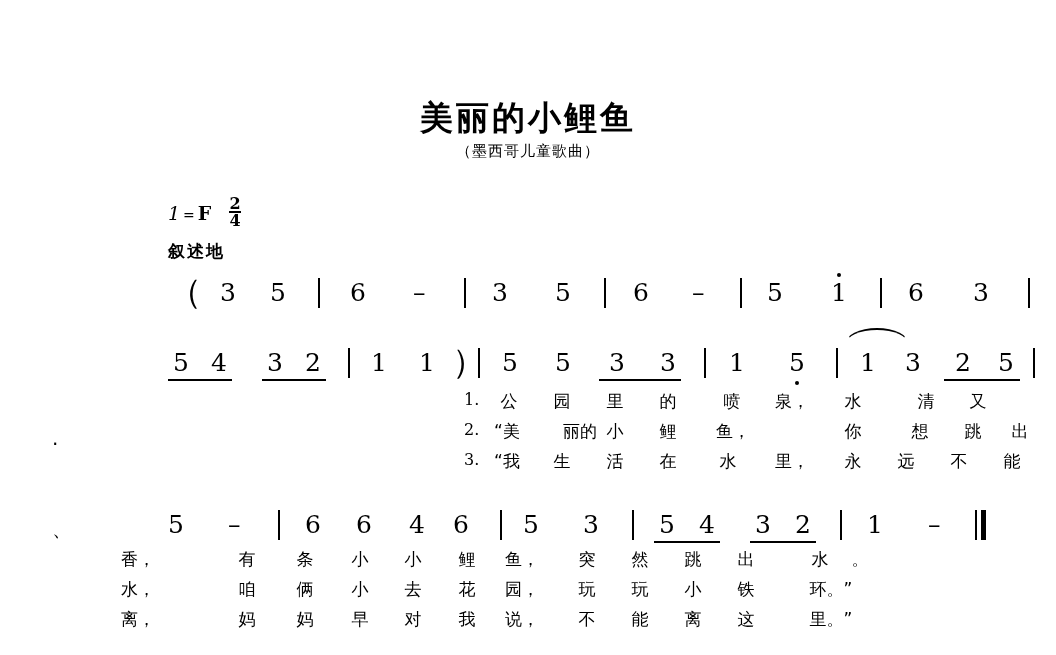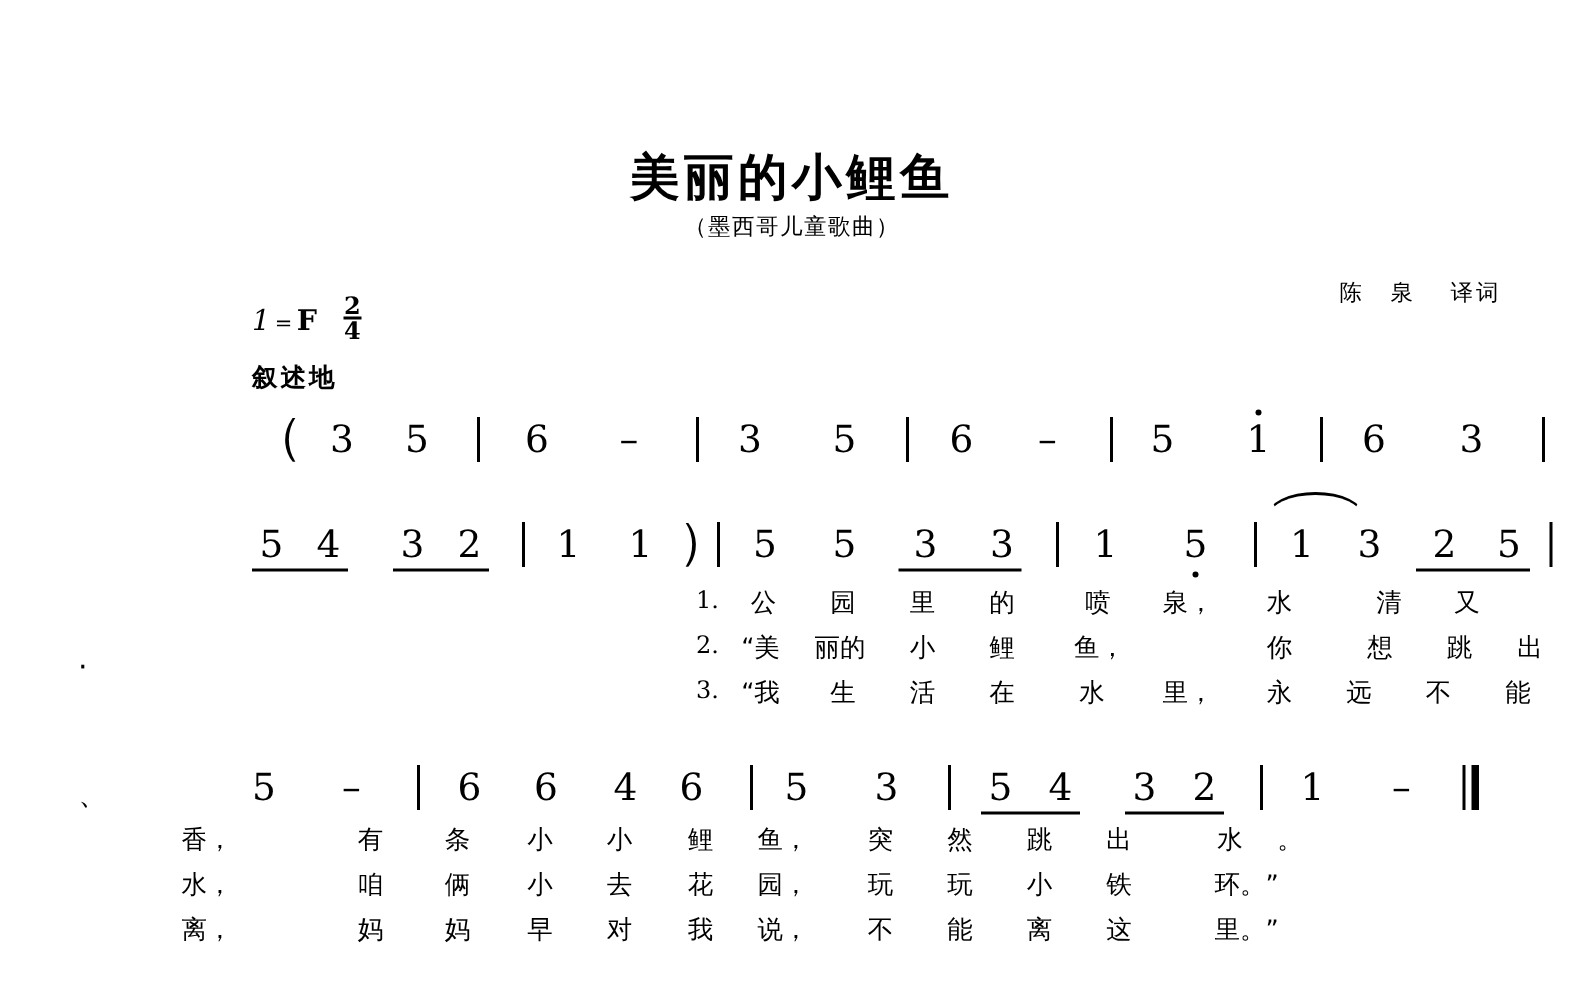--- a/index.html
+++ b/index.html
@@ -183,23 +183,20 @@
 </style>
 </head>
 <body>
 
 <div id="sheet">
 
   <div class="abs title">美丽的小鲤鱼</div>
   <div class="abs subtitle">（墨西哥儿童歌曲）</div>
 
   <div class="abs credits">
-    <div>
-      <span class="cname">陈　泉</span><span>译词</span>
-    </div>
   </div>
 
   <div class="abs keysig">
     <span>1</span><span class="eq">=</span><span class="letter">F</span>
     <span class="meter">
       <span>2</span>
       <span class="den">4</span>
     </span>
   </div>
 
@@ -273,21 +270,21 @@
     <span class="lyr" style="left:600px;top:0">里</span>
     <span class="lyr" style="left:653px;top:0">的</span>
     <span class="lyr" style="left:717px;top:0">喷</span>
     <span class="lyr" style="left:772px;top:0;width:40px">泉，</span>
     <span class="lyr" style="left:838px;top:0">水</span>
     <span class="lyr" style="left:911px;top:0">清</span>
     <span class="lyr" style="left:963px;top:0">又</span>
 
     <span class="lyrnum" style="left:464px;top:30px">2.</span>
     <span class="lyr" style="left:492px;top:30px">“美</span>
-    <span class="lyr" style="left:535px;top:30px;width:50px">丽的</span>
+    <span class="lyr" style="left:555px;top:30px;width:50px">丽的</span>
     <span class="lyr" style="left:600px;top:30px">小</span>
     <span class="lyr" style="left:653px;top:30px">鲤</span>
     <span class="lyr" style="left:713px;top:30px;width:40px">鱼，</span>
     <span class="lyr" style="left:838px;top:30px">你</span>
     <span class="lyr" style="left:905px;top:30px">想</span>
     <span class="lyr" style="left:958px;top:30px">跳</span>
     <span class="lyr" style="left:1005px;top:30px">出</span>
 
     <span class="lyrnum" style="left:464px;top:60px">3.</span>
     <span class="lyr" style="left:492px;top:60px">“我</span>

